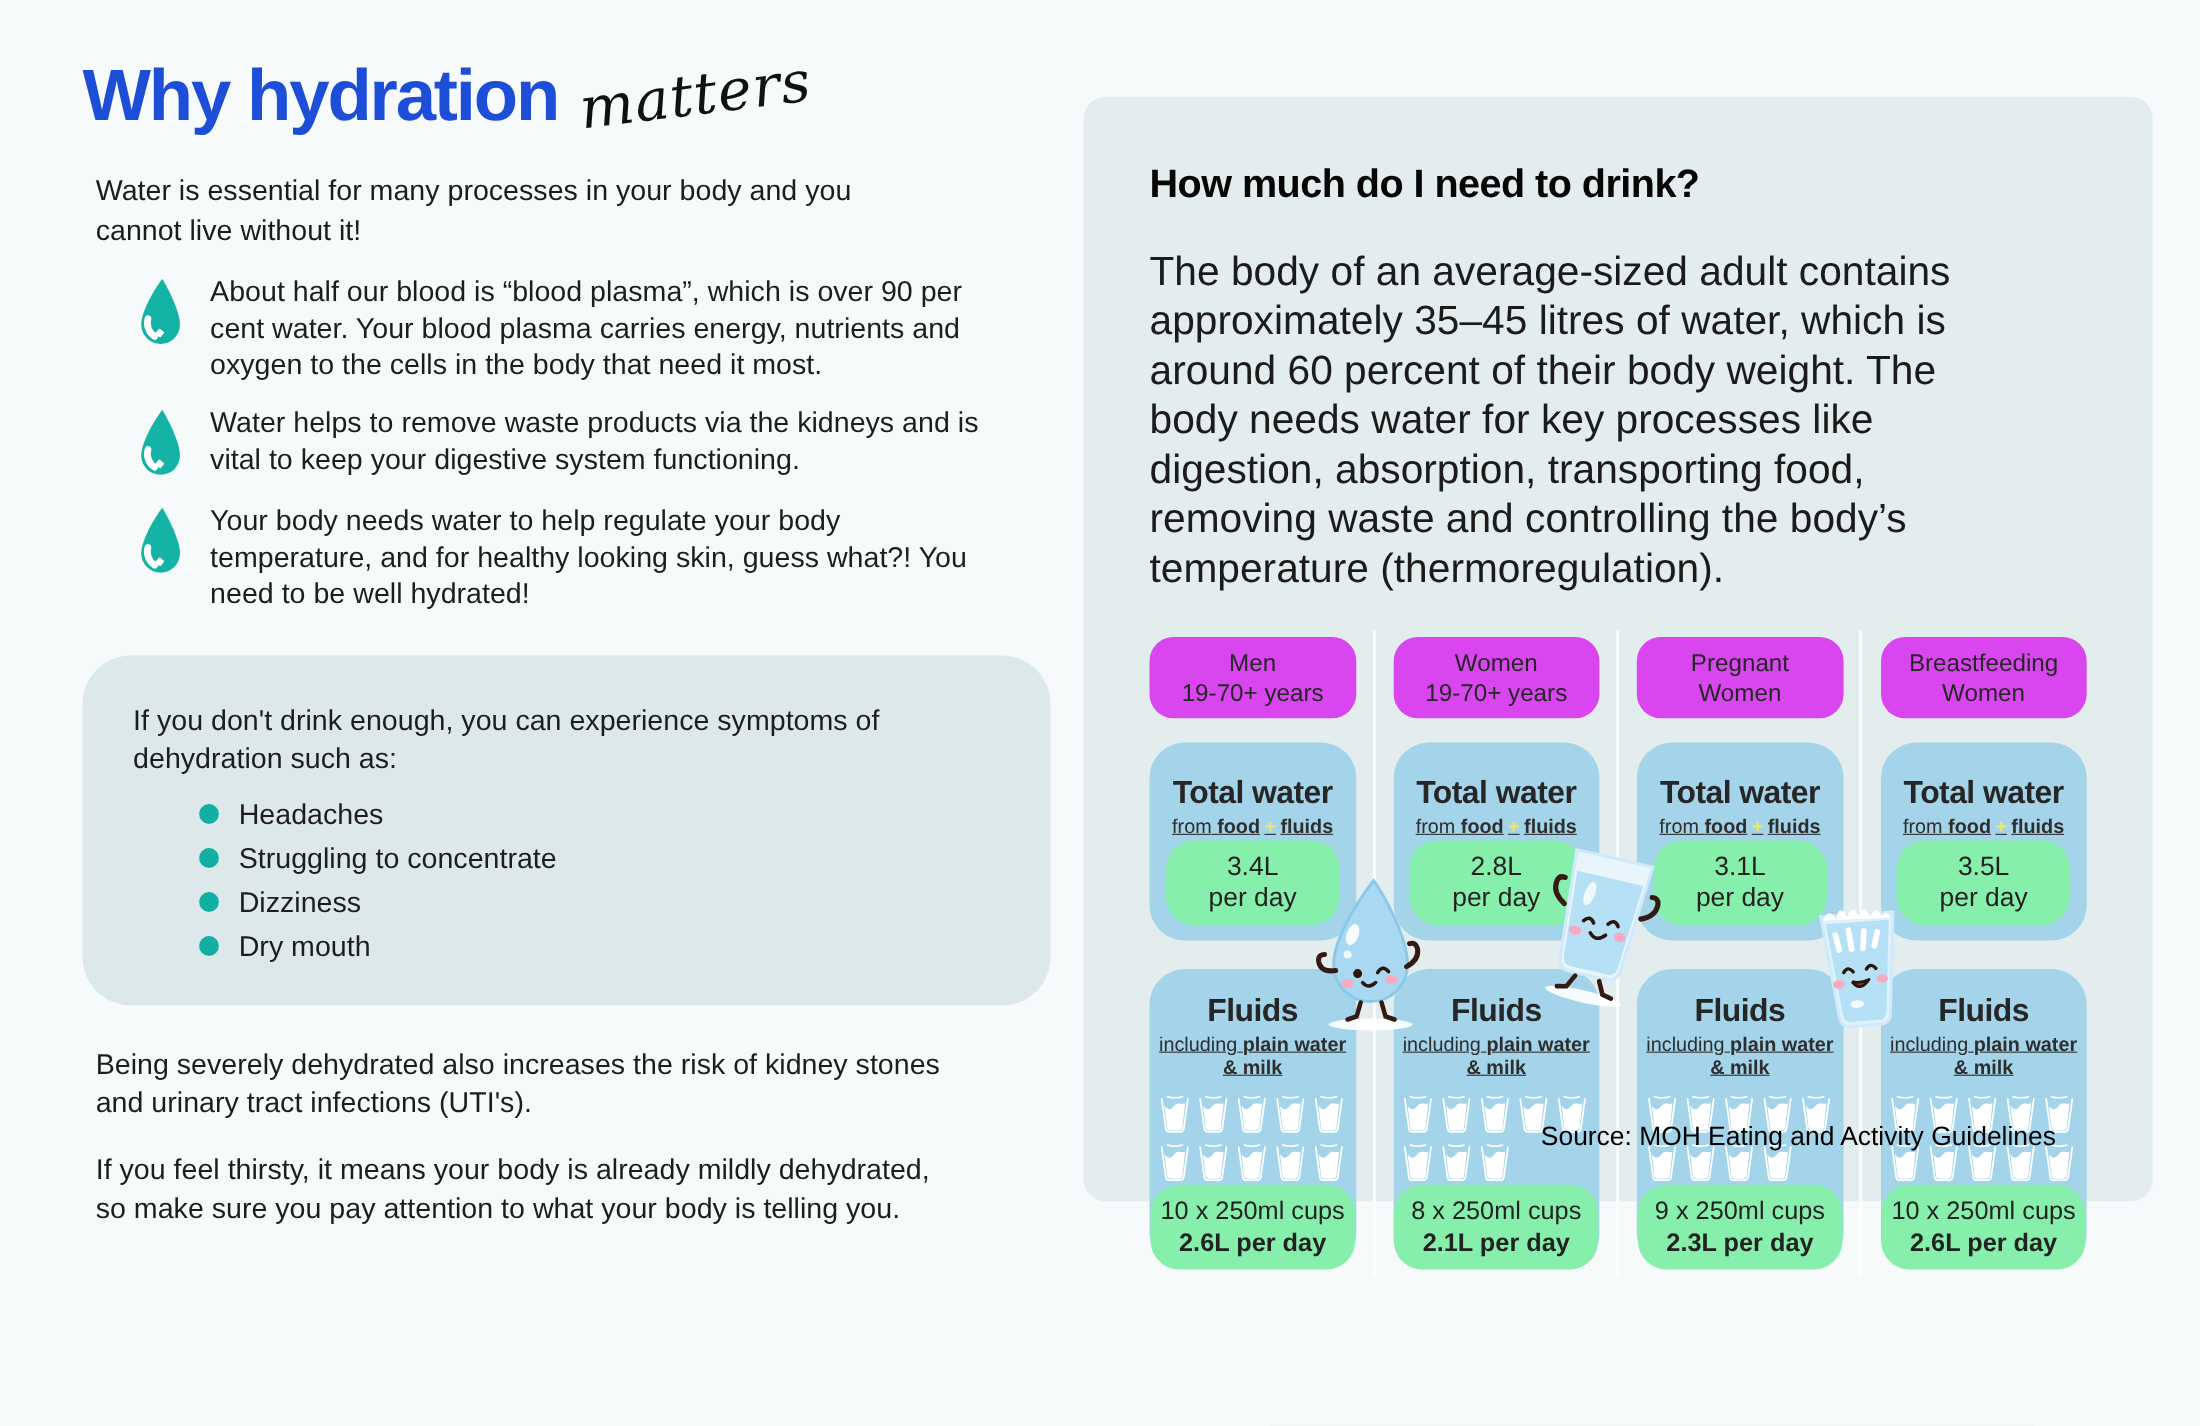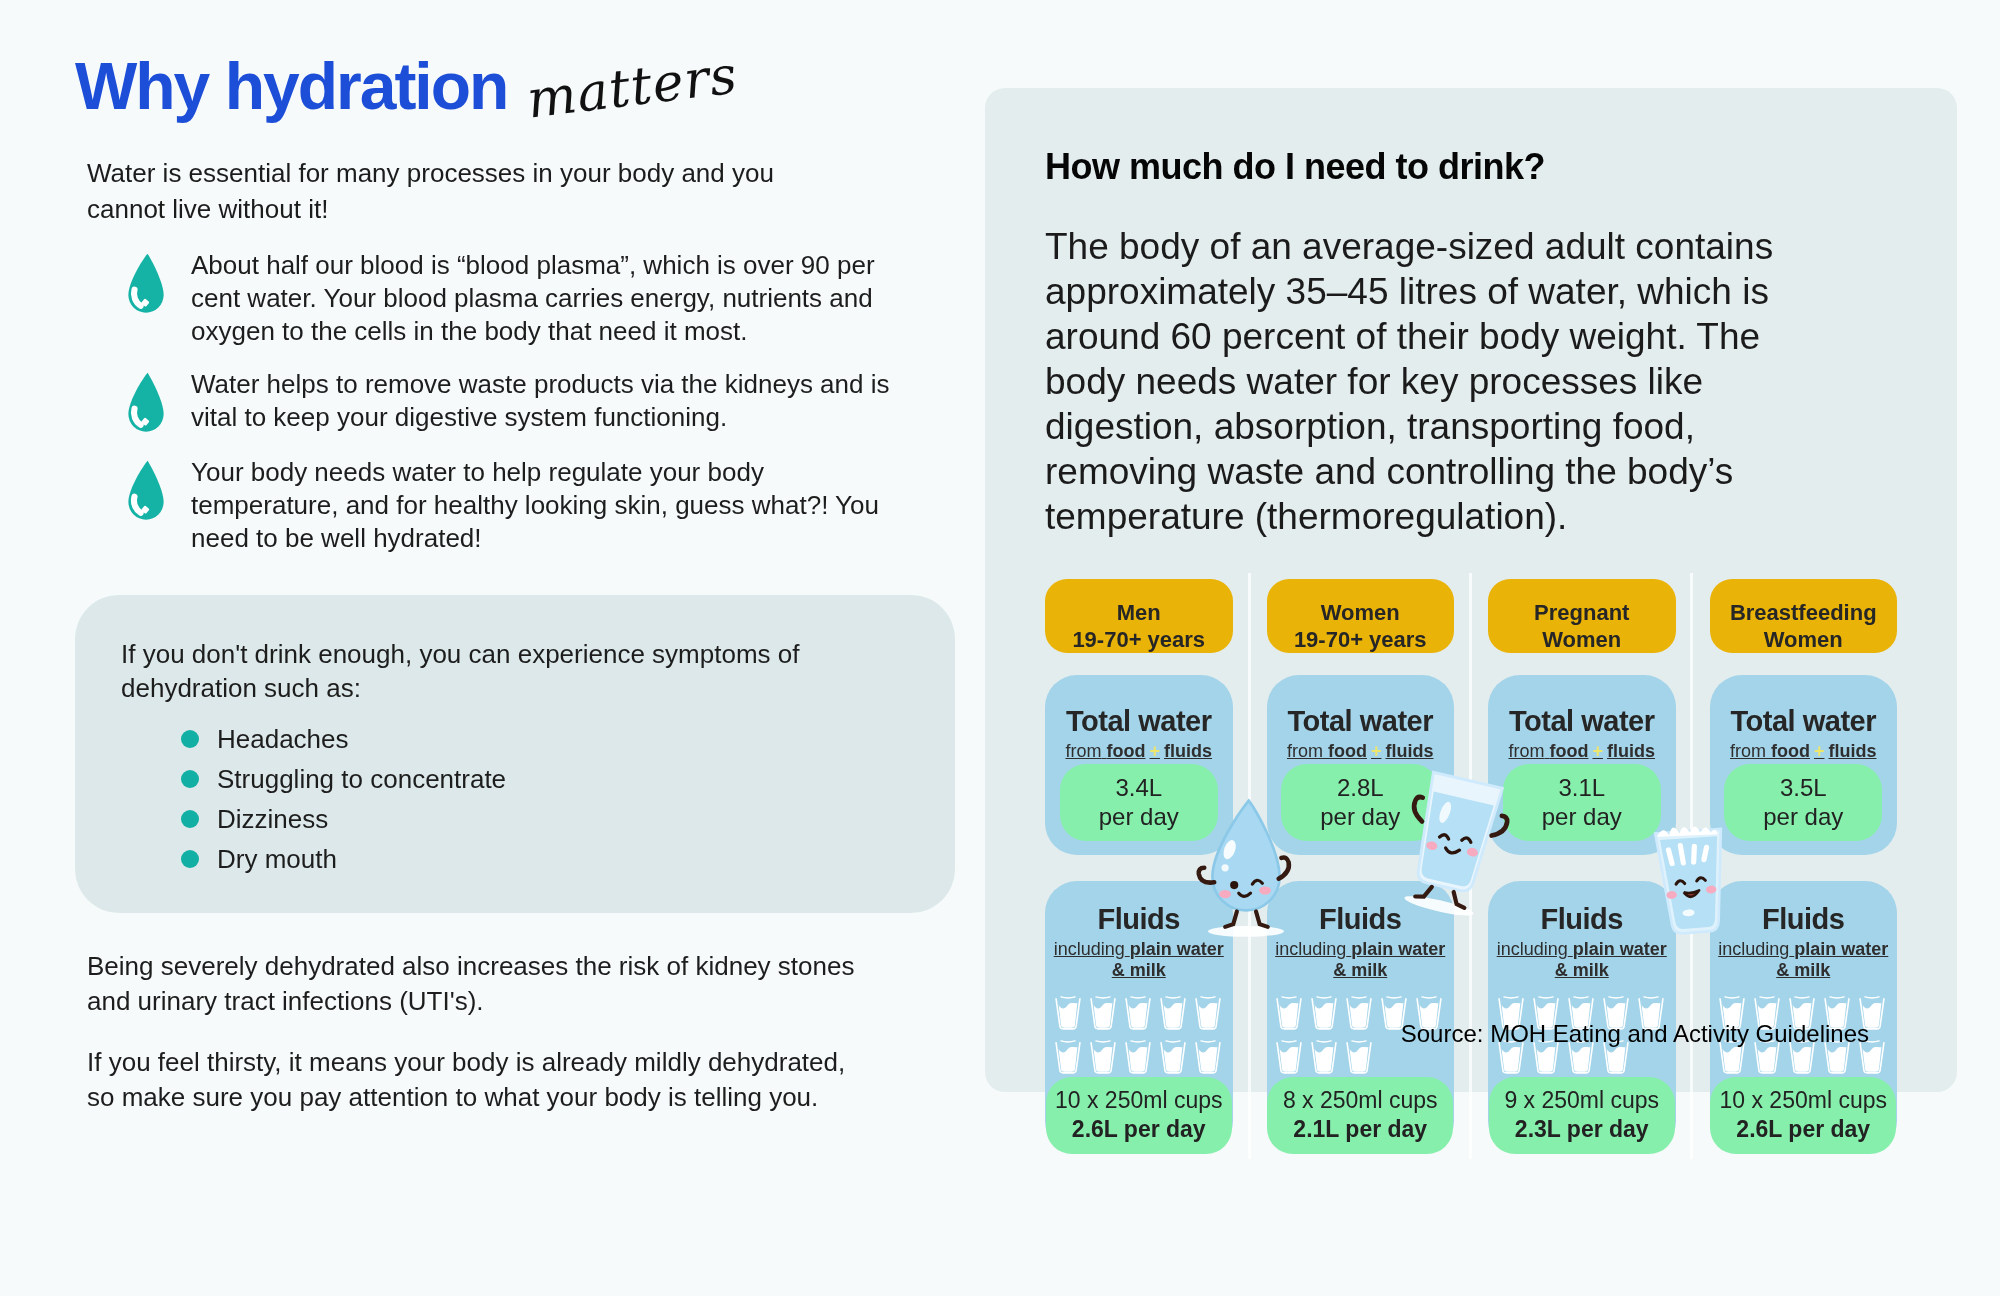--- a/index.html
+++ b/index.html
@@ -43,22 +43,22 @@
   .panel-heading{margin:0;font-size:36px;font-weight:bold;color:#060606;letter-spacing:-0.5px;}
   .panel-intro{margin:36px 0 0 0;font-size:37px;line-height:45px;color:#1b1b1b;max-width:800px;}
   .columns-wrap{position:relative;margin-top:40px;height:610px;}
   .columns{
     position:relative;display:grid;grid-template-columns:repeat(4,1fr);column-gap:34px;z-index:2;
   }
   .v-divider{
     position:absolute;top:-6px;width:3px;height:586px;background:rgba(255,255,255,0.75);z-index:1;
   }
   .badge{
-    background:#eab308;border-radius:22px;height:74px;display:flex;flex-direction:column;
-    align-items:center;justify-content:flex-end;font-weight:bold;font-size:22px;line-height:27px;color:#262626;
+    background:#d946ef;border-radius:22px;height:74px;display:flex;flex-direction:column;
+    align-items:center;justify-content:center;font-weight:normal;font-size:22px;line-height:27px;color:#262626;
     text-align:center;
   }
   .card{
     background:#a4d4e9;border-radius:32px;text-align:center;box-sizing:border-box;
   }
   .card.total{margin-top:22px;height:180px;padding-top:30px;}
   .card.fluids{margin-top:26px;height:272px;padding-top:22px;}
   .card h3{margin:0;font-size:29px;font-weight:bold;color:#262626;letter-spacing:-0.5px;}
   .card .sub{margin:3px 0 0 0;font-size:18px;color:#2e2e2e;text-decoration:underline;}
   .card .sub b{font-weight:bold;}

